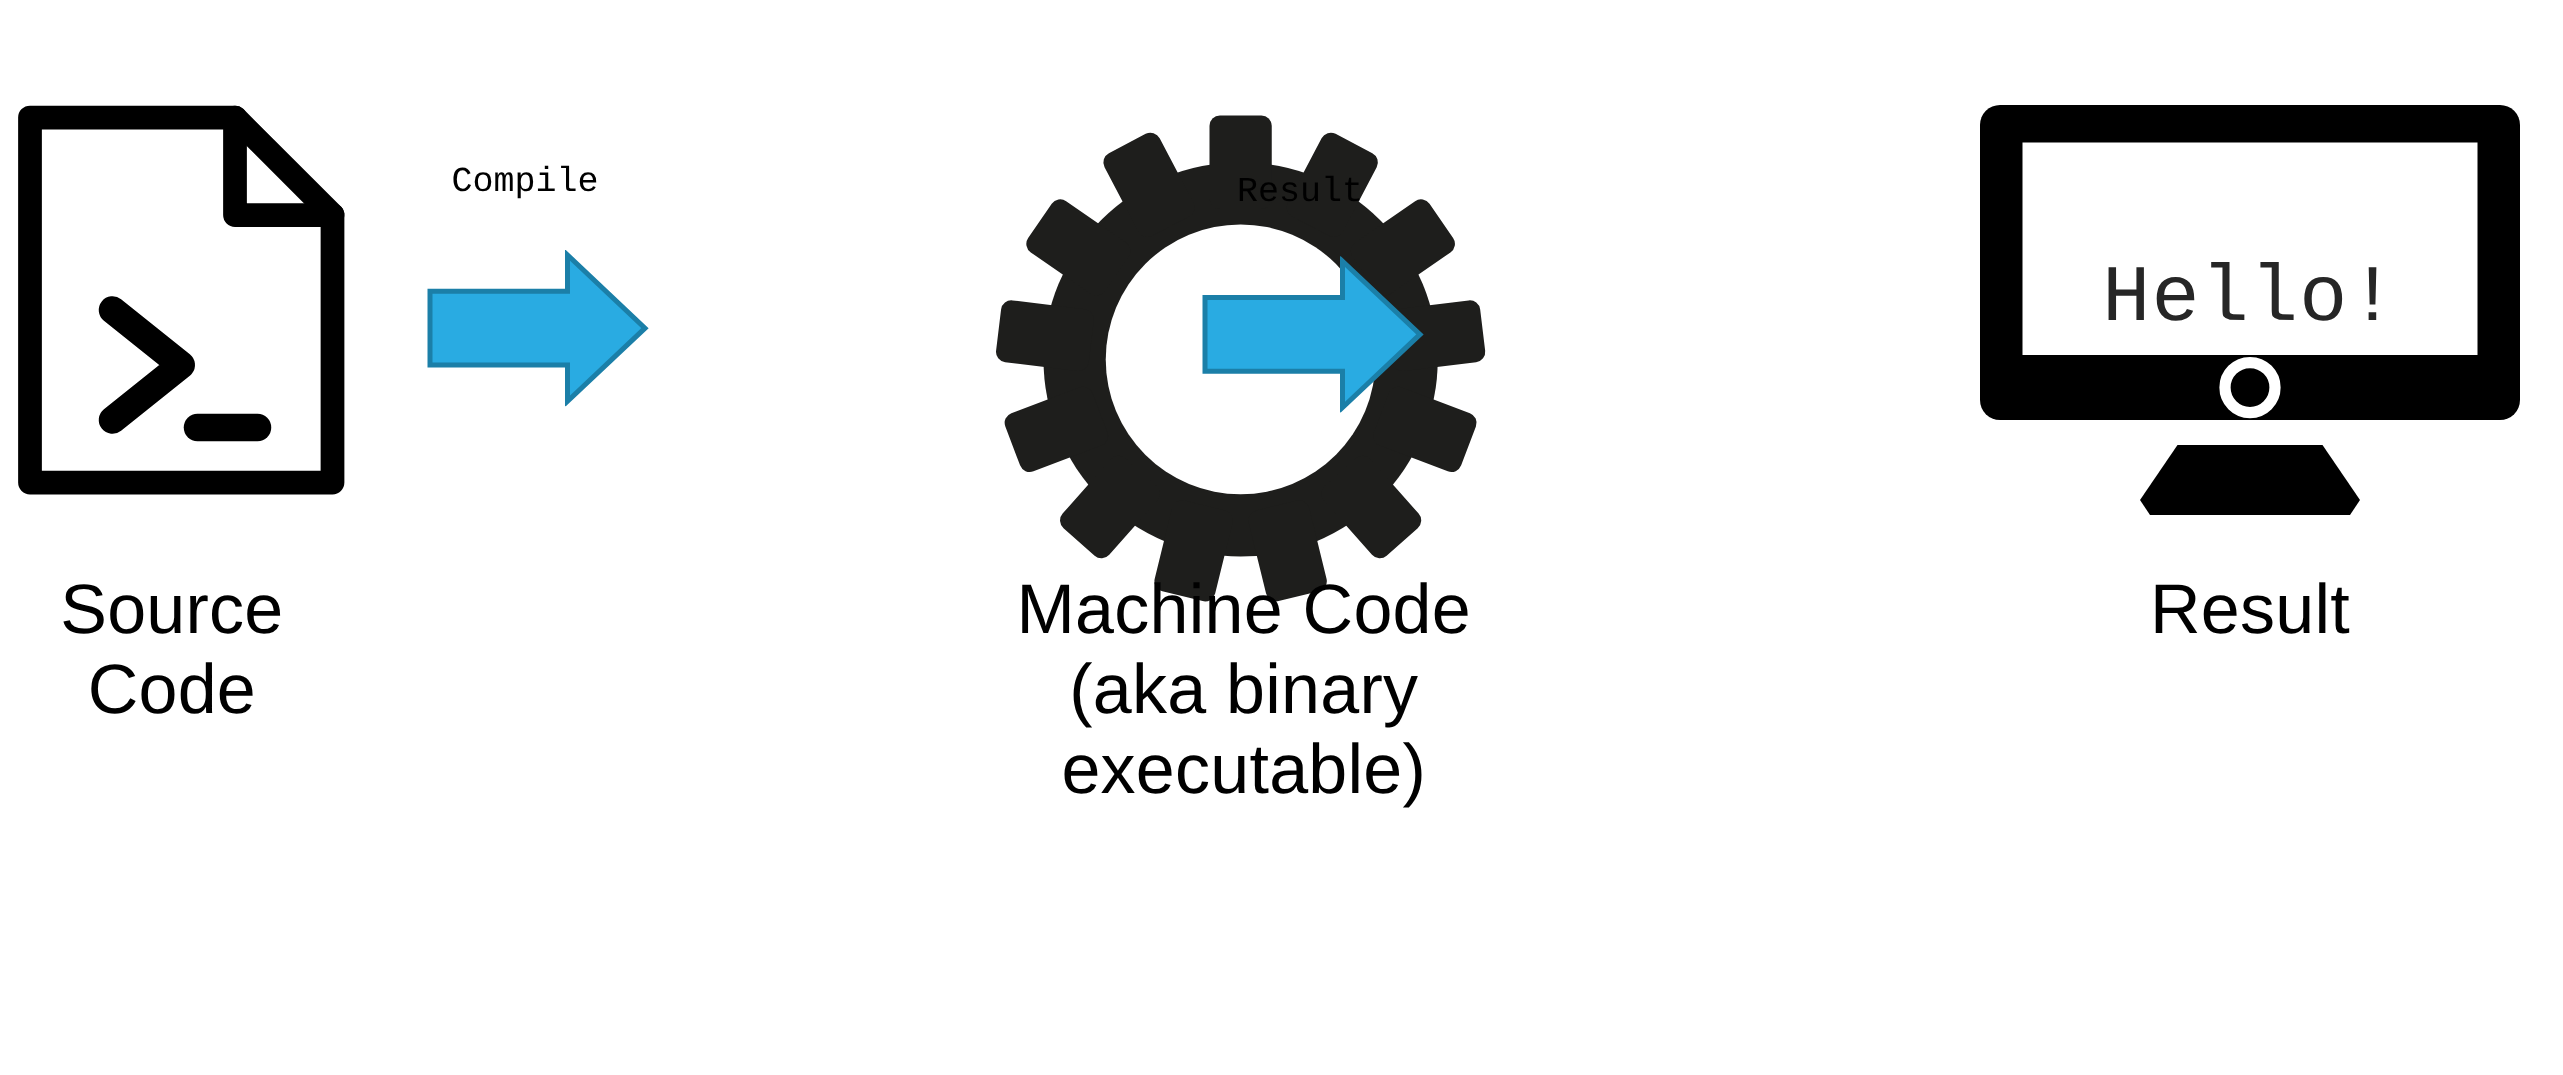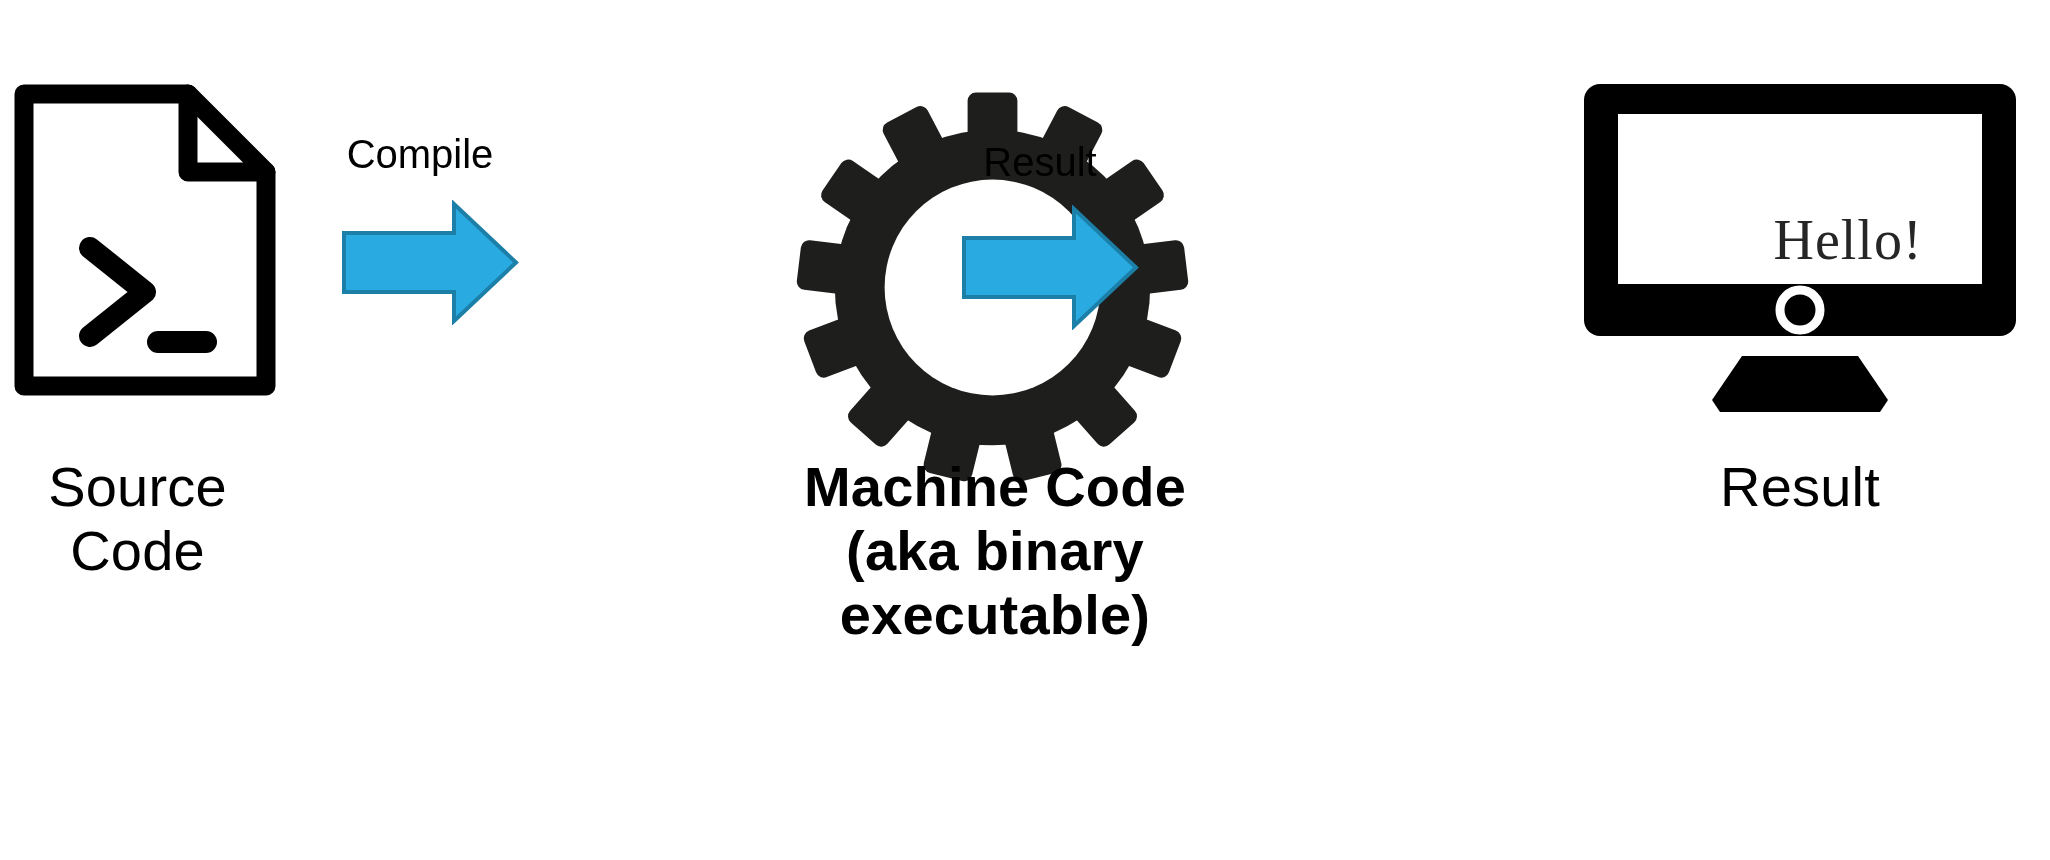--- a/index.html
+++ b/index.html
@@ -30,22 +30,22 @@
     line-height: 1.14;
     letter-spacing: 0.2px;
     white-space: pre-line;
   }
 
   
   .edge-label {
     position: absolute;
     text-align: center;
     color: #000000;
-    font-family: Liberation Sans, sans-serif;
-    font-size: 40px;
+    font-family: Liberation Mono, monospace;
+    font-size: 28px;
     font-weight: 400;
     line-height: 1.1;
     white-space: nowrap;
   }
 
   
   .icon-wrap {
     position: absolute;
     line-height: 0;
   }
@@ -116,21 +116,21 @@
           <rect x="88" y="6" width="24" height="36" rx="4" transform="rotate(221.5 100 100)"></rect>
           <rect x="88" y="6" width="24" height="36" rx="4" transform="rotate(249.2 100 100)"></rect>
           <rect x="88" y="6" width="24" height="36" rx="4" transform="rotate(276.9 100 100)"></rect>
           <rect x="88" y="6" width="24" height="36" rx="4" transform="rotate(304.6 100 100)"></rect>
           <rect x="88" y="6" width="24" height="36" rx="4" transform="rotate(332.3 100 100)"></rect>
         </g>
       </g>
     </svg>
   </div>
 
-  <div class="caption" style="left:770px; top:455px; width:450px;font-weight:bold;">Machine Code
+  <div class="caption" style="left:770px; top:455px; width:450px;">Machine Code
 (aka binary
 executable)</div>
 
   <div class="edge-label" style="left:940px; top:140px; width:200px;">Result</div>
 
   <div class="icon-wrap" style="left:960px; top:205px; width:180px; height:125px;">
     <svg width="180" height="125" viewBox="0 0 180 125" xmlns="http://www.w3.org/2000/svg">
       <path d="M 4 33
                L 114 33
                L 114 4
@@ -154,18 +154,18 @@
                L 288 286
                L 318 330
                L 310 342
                L 150 342
                L 142 330 Z" fill="#000000" stroke="none"></path>
     </svg>
   </div>
 
   <div style="position:absolute; left:1618px; top:155px; width:364px; height:170px;
               display:flex; align-items:center; justify-content:center;
-              font-family:Liberation Serif, serif; font-size:56px;
-              font-weight:300; color:#262626; letter-spacing:1px;margin-left:48px;">Hello!</div>
+              font-family:Liberation Mono, monospace; font-size:64px;
+              font-weight:300; color:#262626; letter-spacing:1px;">Hello!</div>
 
   <div class="caption" style="left:1600px; top:455px; width:400px;">Result</div>
 
 </div>
 
 </body></html>

